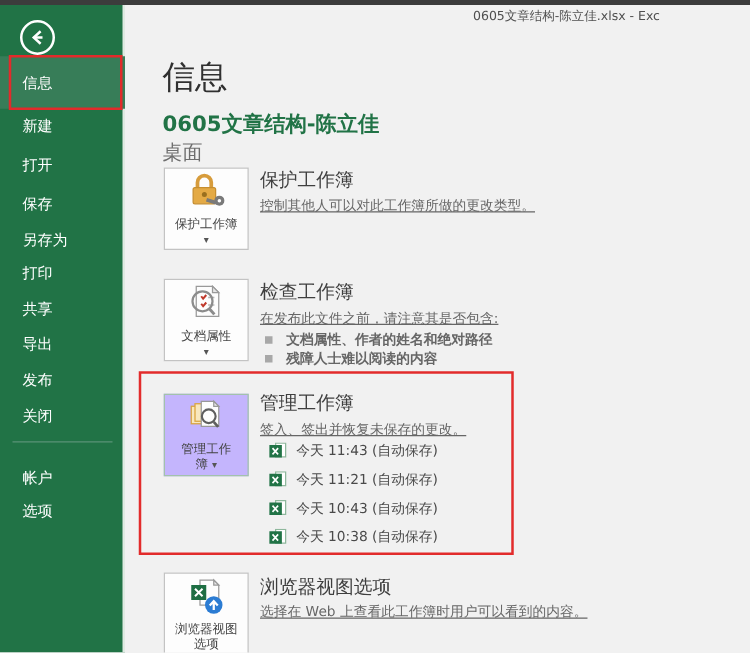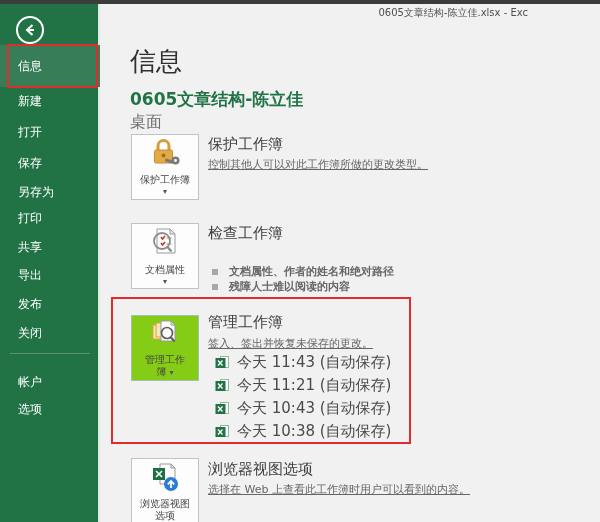--- a/index.html
+++ b/index.html
@@ -25,35 +25,35 @@
   
   .main { position:absolute; left:102px; top:4px; width:498px; height:518px; }
   .page-title { position:absolute; left:28px; top:40px; font-size:26px; color:#303030; font-weight:400; }
   .doc-title { position:absolute; left:28px; top:84px; font-size:17px; color:#217346; font-weight:700; }
   .doc-location { position:absolute; left:28px; top:108px; font-size:16px; color:#6e6e6e; }
 
   
   .big-btn { position:absolute; left:29px; width:68px; height:66px; background:#fdfdfd; border:1px solid #c3c3c3; display:flex; flex-direction:column; align-items:center; justify-content:center; cursor:pointer; }
   .big-btn .btn-label { font-size:10px; color:#444; text-align:center; line-height:1.25; margin-top:2px; }
   .big-btn .btn-caret { font-size:8px; color:#555; line-height:1; margin-top:2px; }
-  .big-btn.green { background:#84cc16; border:1px solid #a3c2ac; }
+  .big-btn.green { background:#c4b5fd; border:1px solid #a3c2ac; }
   .big-btn.green .btn-label { max-width:44px; }
   .big-btn.green .btn-caret { display:inline; }
   .big-btn.tall .btn-label { max-width:54px; }
 
   .sec-heading { position:absolute; font-size:15px; color:#3f3f3f; font-weight:400; }
   .sec-desc { position:absolute; font-size:11px; color:#666;text-decoration:underline; }
 
   .bullet-row { position:absolute; display:flex; align-items:center; }
   .bullet-sq { width:6px; height:6px; background:#a8a8a8; margin-right:11px; flex:0 0 auto; }
   .bullet-text { font-size:11px; color:#666;font-weight:bold; }
 
   .version-row { position:absolute; display:flex; align-items:center; cursor:pointer; }
   .version-row svg { margin-right:7px; flex:0 0 auto; }
-  .version-text { font-size:15px; color:#4a4a4a; }
+  .version-text { font-size:11px; color:#4a4a4a; }
 </style>
 </head>
 <body>
 
 <div class="screen">
 
   <div class="top-strip"></div>
   <div class="window-title">0605文章结构-陈立佳.xlsx - Exc</div>
 
   <div class="sidebar">
@@ -112,20 +112,21 @@
           <path d="M12 17 l1.5 2 l2.5 -3" stroke="#c0392b" stroke-width="1.6" fill="none"></path>
           <path d="M17.5 12 h5 M17.5 18 h5" stroke="#b5b5b5" stroke-width="1.3"></path>
           <circle cx="13" cy="15" r="8" fill="none" stroke="#8c8c8c" stroke-width="1.8"></circle>
           <path d="M18.5 21 l4 4.5" stroke="#8c8c8c" stroke-width="2.4"></path>
         </svg>
       </span>
       <span class="btn-label">文档属性</span>
       <span class="btn-caret">▾</span>
     </div>
     <div class="sec-heading" style="left:106px; top:220px">检查工作簿</div>
+    <div class="sec-desc" style="left:106px; top:243px">在发布此文件之前，请注意其是否包含:</div>
     <div class="bullet-row" style="left:110px; top:260px">
       <span class="bullet-sq"></span>
       <span class="bullet-text">文档属性、作者的姓名和绝对路径</span>
     </div>
     <div class="bullet-row" style="left:110px; top:275px">
       <span class="bullet-sq"></span>
       <span class="bullet-text">残障人士难以阅读的内容</span>
     </div>
 
     <div class="big-btn green" style="top:311px">

